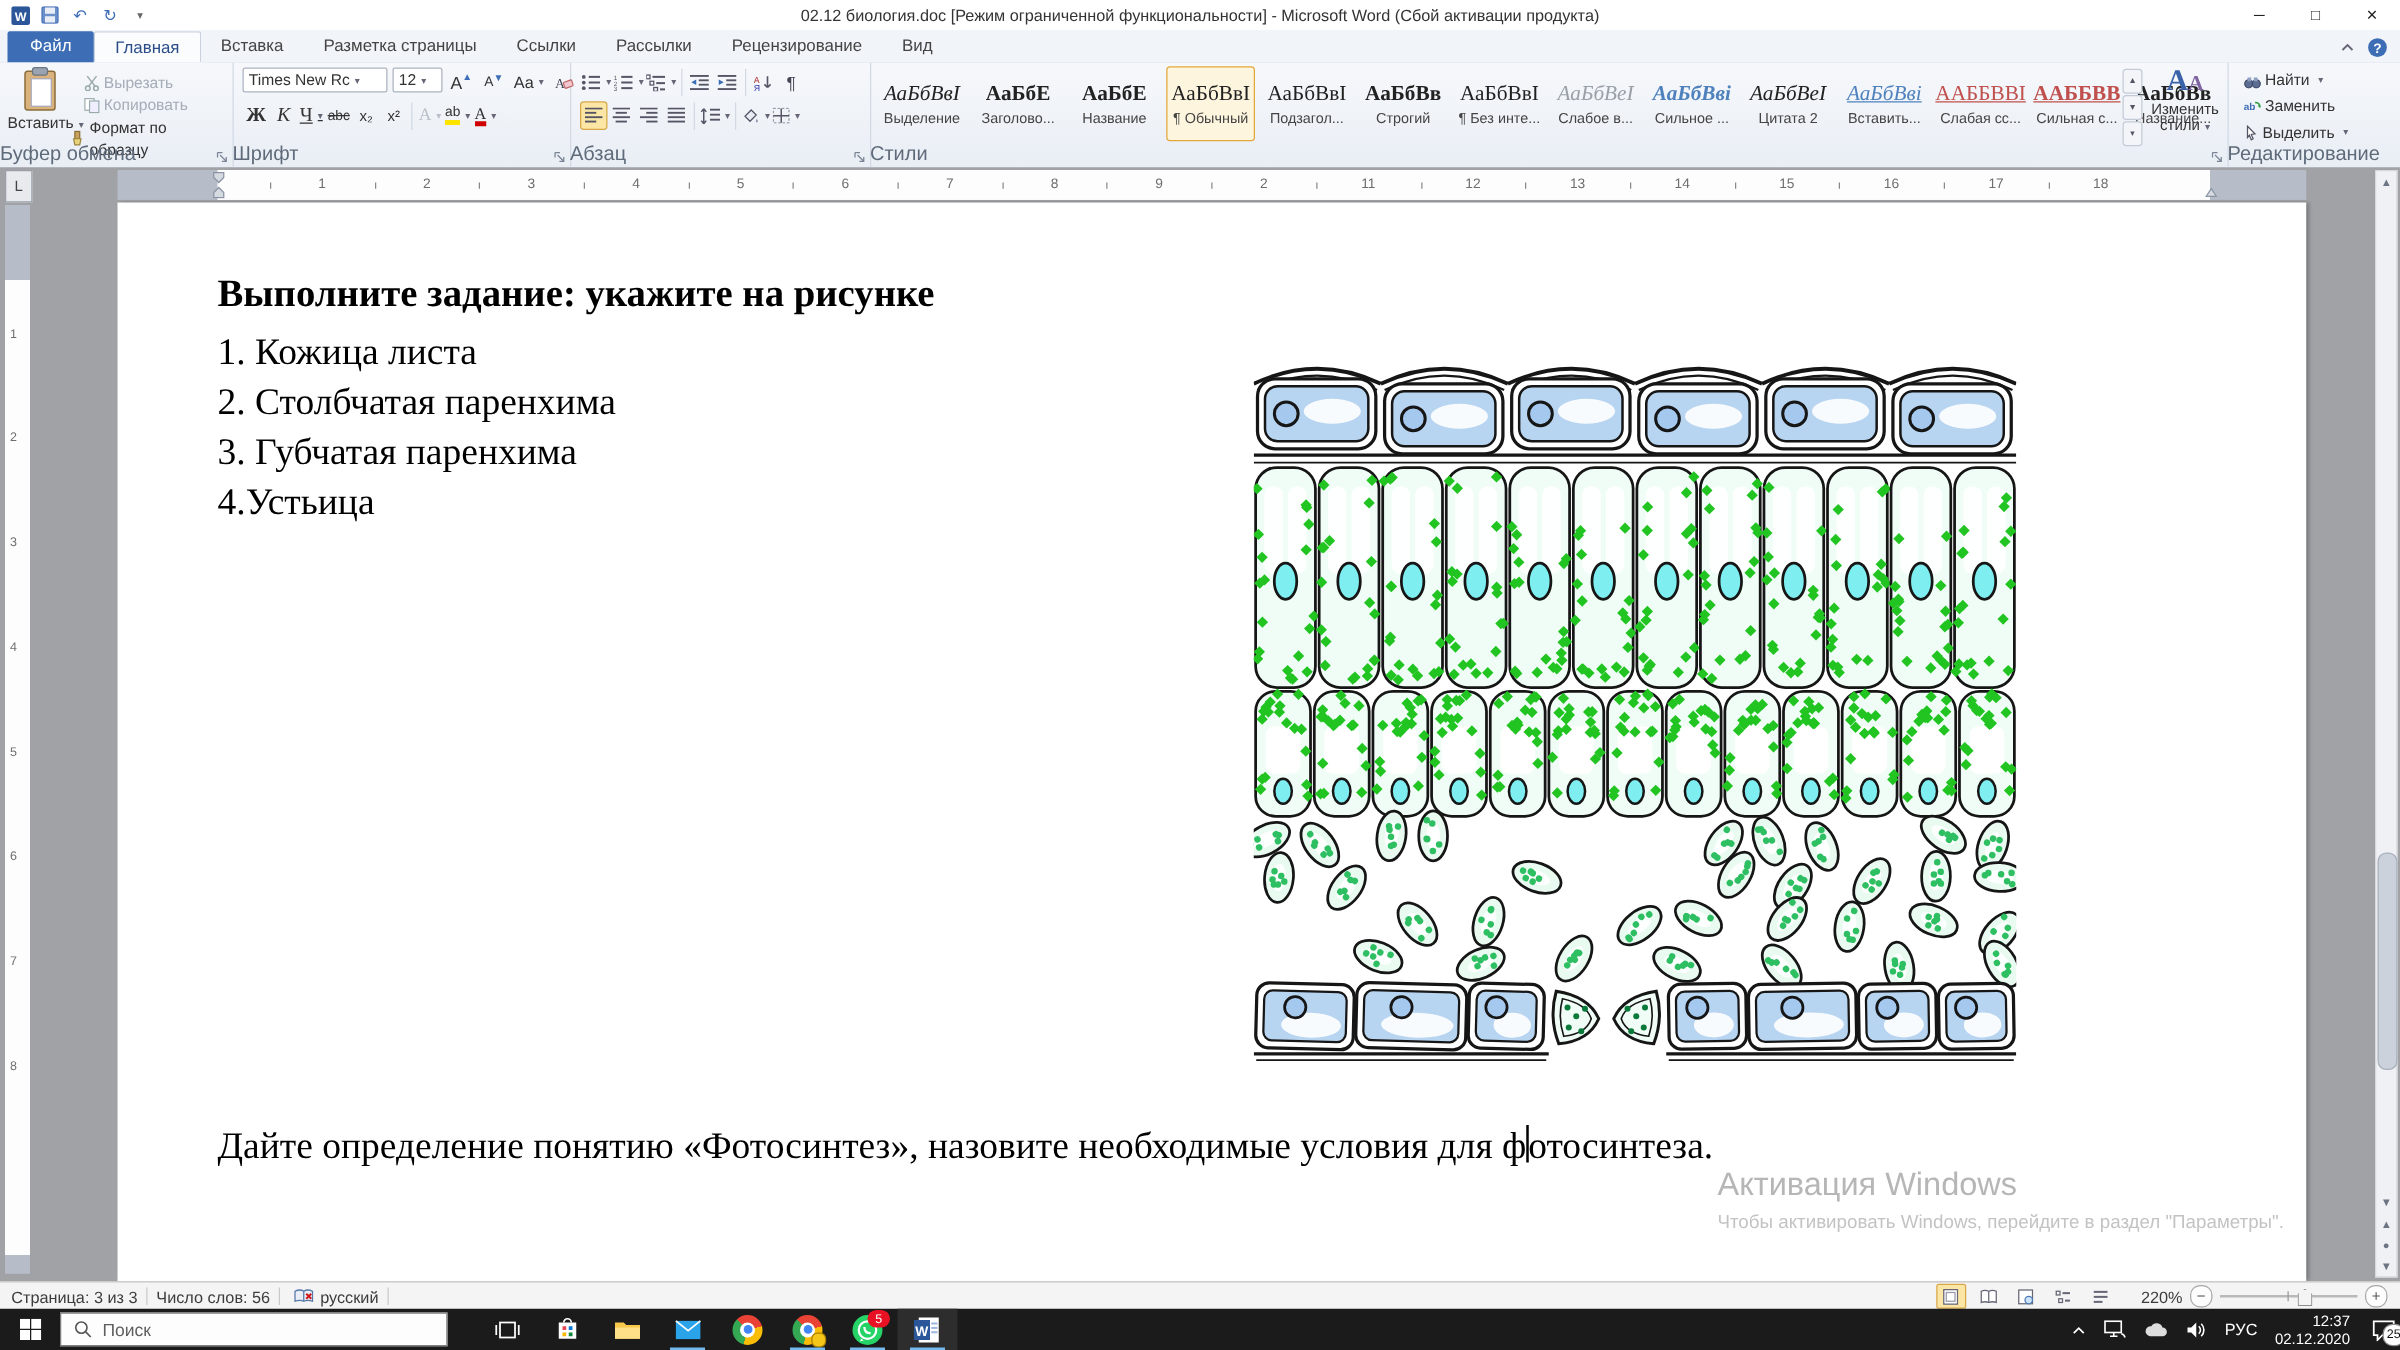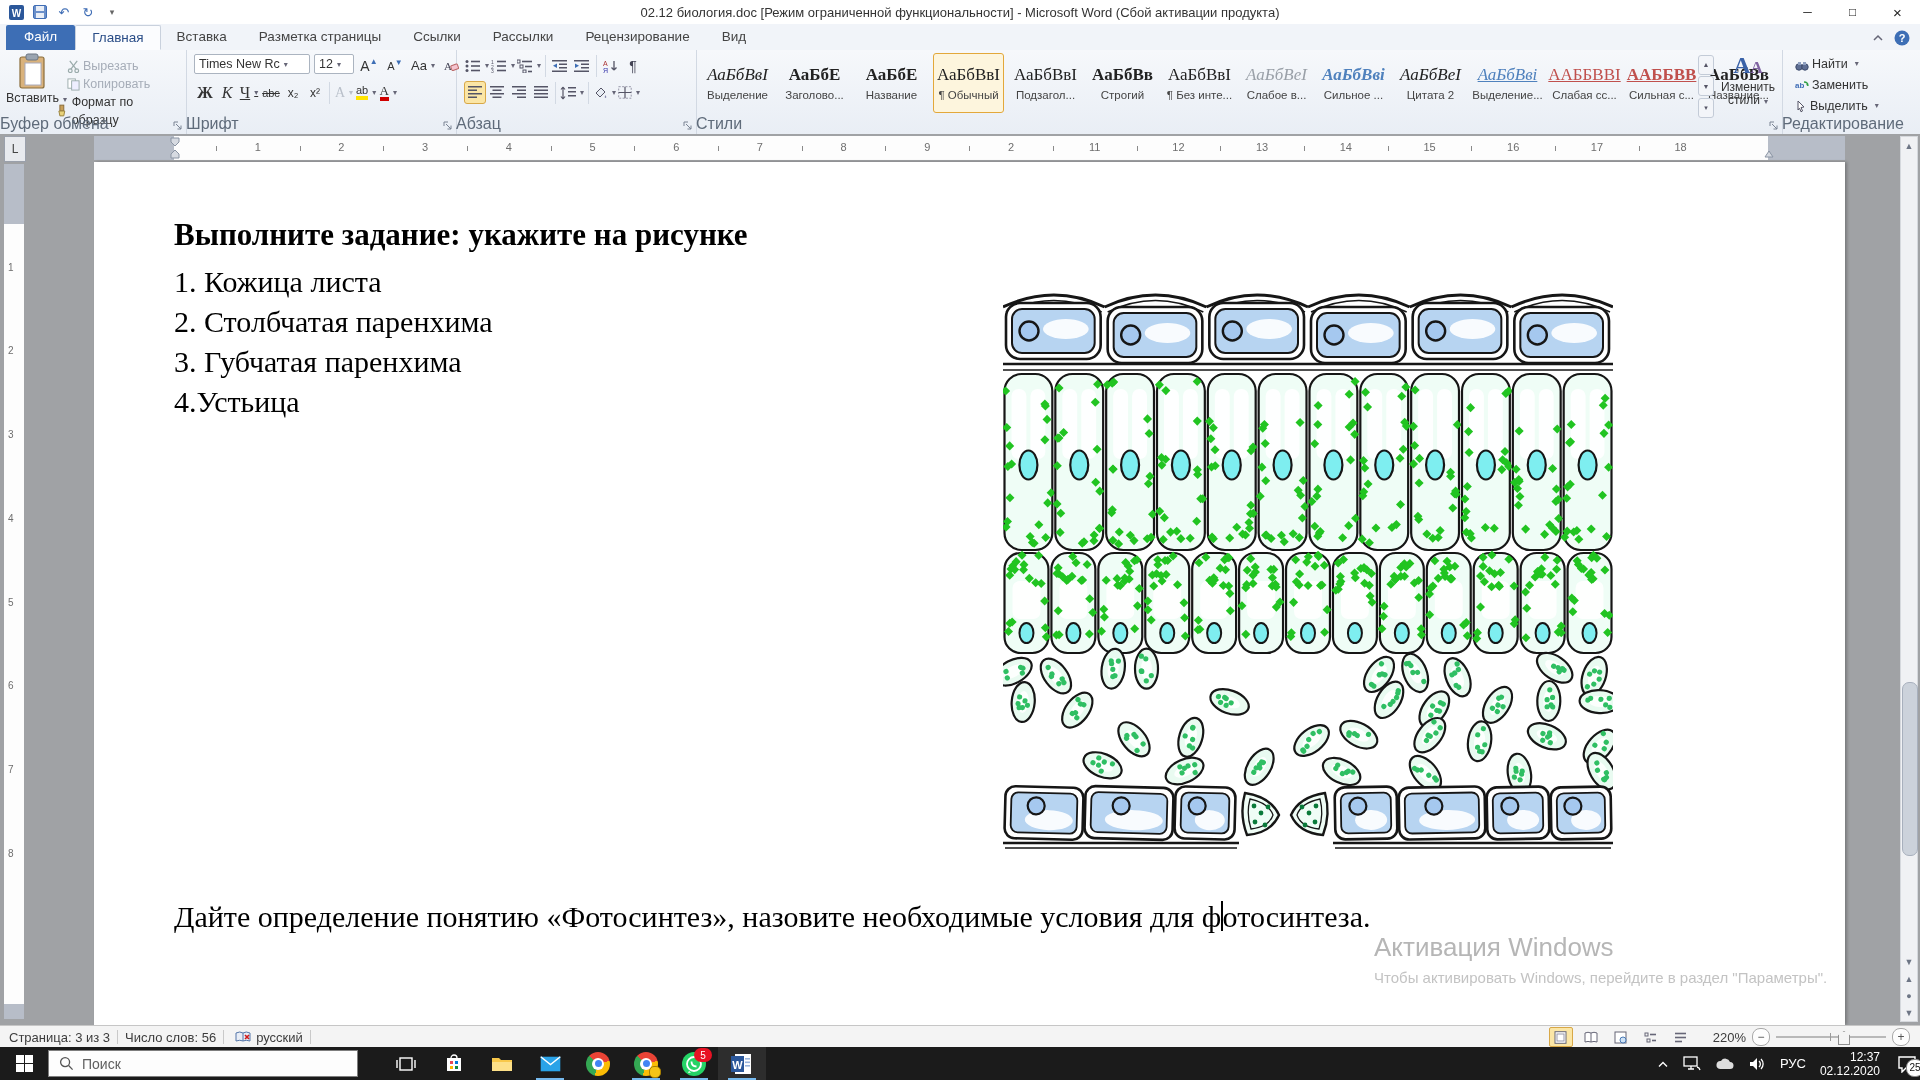--- a/index.html
+++ b/index.html
@@ -441,21 +441,21 @@
           <div class="gitem ">
      <div class="gsample g-bbi">АаБбВві</div>
      <div class="glabel">Сильное ...</div>
           </div>
           <div class="gitem ">
      <div class="gsample g-it">АаБбВеІ</div>
      <div class="glabel">Цитата 2</div>
           </div>
           <div class="gitem ">
      <div class="gsample g-bui">АаБбВві</div>
-     <div class="glabel">Выделение...</div>
+     <div class="glabel">Вставить...</div>
           </div>
           <div class="gitem ">
      <div class="gsample g-ru">ААББВВІ</div>
      <div class="glabel">Слабая сс...</div>
           </div>
           <div class="gitem ">
      <div class="gsample g-rbu">ААББВВ</div>
      <div class="glabel">Сильная с...</div>
           </div>
           <div class="gitem ">

